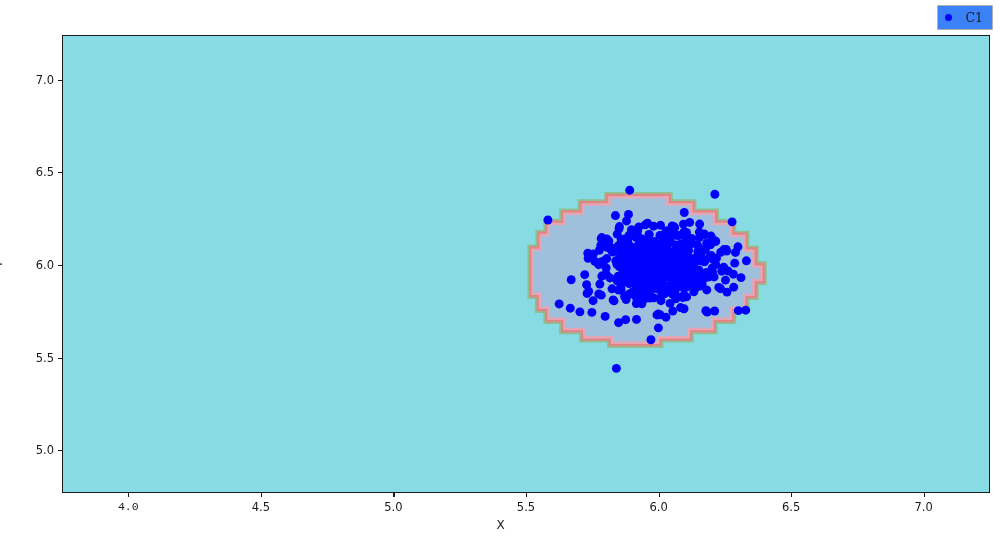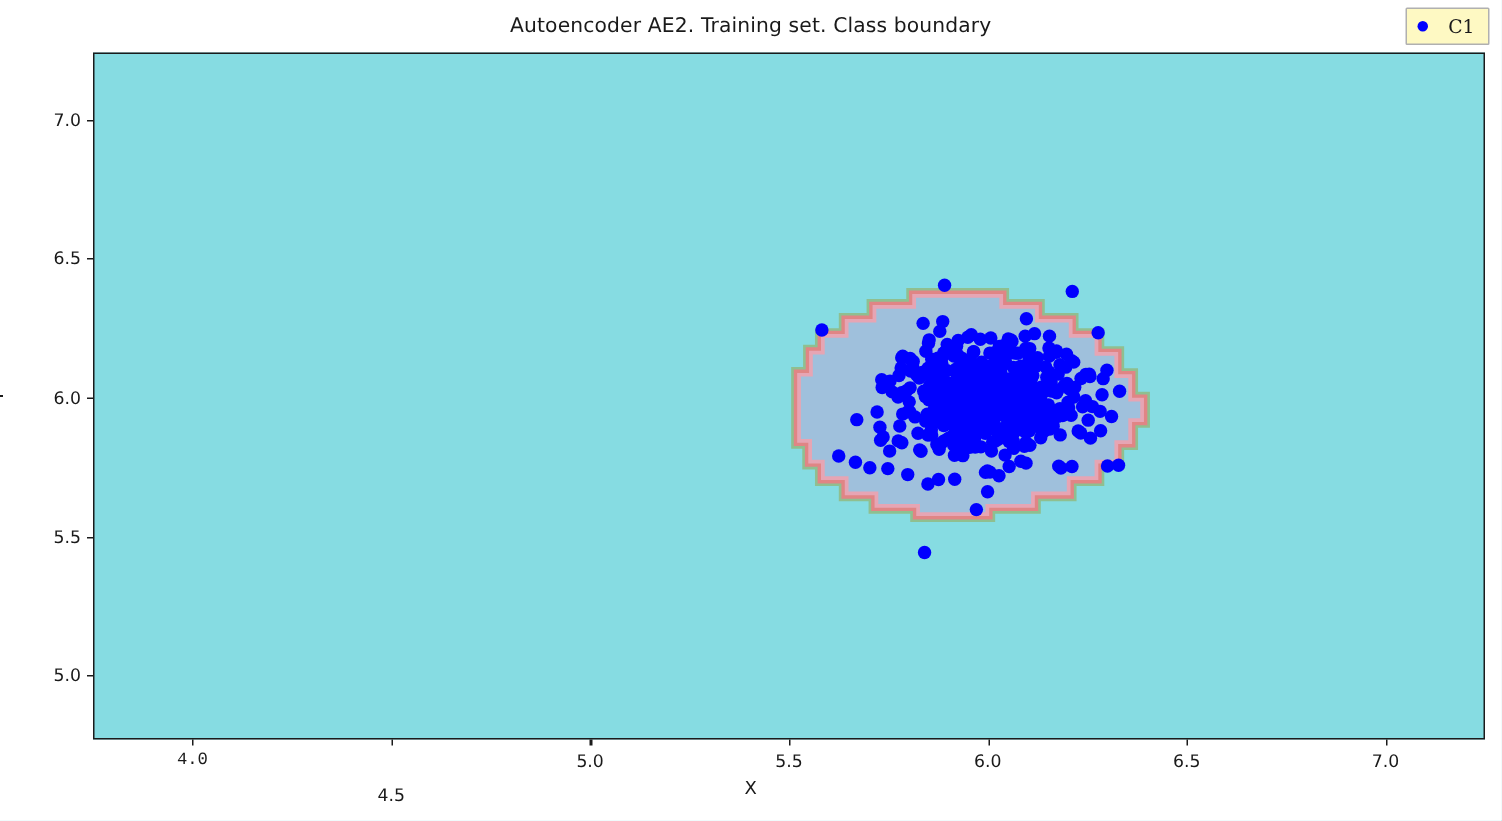--- a/index.html
+++ b/index.html
@@ -22,35 +22,34 @@
      font-size:11.5px;color:#1a1a1a;text-align:center;width:40px;}
   .ytick-mark{position:absolute;width:4px;height:1.1px;background:#1b1b1b;}
   .xtick-mark{position:absolute;height:4px;width:1.1px;background:#1b1b1b;}
 
   #xlabel{position:absolute;left:0;top:518px;width:1001px;text-align:center;
      font-size:12px;color:#1a1a1a;}
   #ylabel{position:absolute;left:-2px;top:264px;font-size:12px;color:#1a1a1a;
      transform:translate(-50%,-50%) rotate(-90deg);transform-origin:center center;
      width:40px;text-align:center;}
 
-  #legend{position:absolute;right:8px;top:5px;background:#fef9c3;
+  #legend{position:absolute;right:8px;top:5px;background:#3b82f6;
      border:0.9px solid #b0b0b0;border-radius:1px;padding:4px 9px 4px 7px;
      display:flex;align-items:center;gap:13px;}
   #legend-dot{width:7px;height:7px;border-radius:50%;background:#0000ff;display:block;}
   #legend-text{font-family:"DejaVu Serif","Liberation Serif",serif;font-size:12.5px;color:#1a1a1a;}
 
   .axis-ticks-y,.axis-ticks-x{position:absolute;left:0;top:0;width:1001px;height:547px;
      pointer-events:none;}
 </style>
 </head>
 <body>
 
 <div id="figure">
 
-  <div id="chart-title">Autoencoder AE2. Training set. Class boundary</div>
 
   <div id="plot-area">
     <svg id="svg-layer" viewBox="0 0 928 458" preserveAspectRatio="none">
       <g id="boundary-group">
           <polygon points="471.95,237.34 471.95,216.02 479.91,216.02 479.91,201.19 487.86,201.19 487.86,190.06 503.77,190.06 503.77,179.86 522.33,179.86 522.33,170.59 548.85,170.59 548.85,163.17 604.53,163.17 604.53,170.59 628.39,170.59 628.39,179.86 650.93,179.86 650.93,190.06 668.16,190.06 668.16,202.11 681.42,202.11 681.42,216.95 690.70,216.95 690.70,232.71 698.65,232.71 698.65,243.83 690.70,243.83 690.70,258.67 681.42,258.67 681.42,271.65 668.16,271.65 668.16,282.77 649.60,282.77 649.60,292.97 625.74,292.97 625.74,301.32 595.25,301.32 595.25,306.88 551.50,306.88 551.50,301.32 523.66,301.32 523.66,292.97 503.77,292.97 503.77,282.77 487.86,282.77 487.86,271.65 479.38,271.65 479.38,257.74 471.95,257.74" fill="#9fc0dc" stroke="none"></polygon>
           <polygon points="471.95,237.34 471.95,216.02 479.91,216.02 479.91,201.19 487.86,201.19 487.86,190.06 503.77,190.06 503.77,179.86 522.33,179.86 522.33,170.59 548.85,170.59 548.85,163.17 604.53,163.17 604.53,170.59 628.39,170.59 628.39,179.86 650.93,179.86 650.93,190.06 668.16,190.06 668.16,202.11 681.42,202.11 681.42,216.95 690.70,216.95 690.70,232.71 698.65,232.71 698.65,243.83 690.70,243.83 690.70,258.67 681.42,258.67 681.42,271.65 668.16,271.65 668.16,282.77 649.60,282.77 649.60,292.97 625.74,292.97 625.74,301.32 595.25,301.32 595.25,306.88 551.50,306.88 551.50,301.32 523.66,301.32 523.66,292.97 503.77,292.97 503.77,282.77 487.86,282.77 487.86,271.65 479.38,271.65 479.38,257.74 471.95,257.74" fill="none" stroke="#8fbf90" stroke-width="13" stroke-linejoin="miter"></polygon>
           <polygon points="471.95,237.34 471.95,216.02 479.91,216.02 479.91,201.19 487.86,201.19 487.86,190.06 503.77,190.06 503.77,179.86 522.33,179.86 522.33,170.59 548.85,170.59 548.85,163.17 604.53,163.17 604.53,170.59 628.39,170.59 628.39,179.86 650.93,179.86 650.93,190.06 668.16,190.06 668.16,202.11 681.42,202.11 681.42,216.95 690.70,216.95 690.70,232.71 698.65,232.71 698.65,243.83 690.70,243.83 690.70,258.67 681.42,258.67 681.42,271.65 668.16,271.65 668.16,282.77 649.60,282.77 649.60,292.97 625.74,292.97 625.74,301.32 595.25,301.32 595.25,306.88 551.50,306.88 551.50,301.32 523.66,301.32 523.66,292.97 503.77,292.97 503.77,282.77 487.86,282.77 487.86,271.65 479.38,271.65 479.38,257.74 471.95,257.74" fill="none" stroke="#e08585" stroke-width="9.5" stroke-linejoin="miter"></polygon>
           <polygon points="471.95,237.34 471.95,216.02 479.91,216.02 479.91,201.19 487.86,201.19 487.86,190.06 503.77,190.06 503.77,179.86 522.33,179.86 522.33,170.59 548.85,170.59 548.85,163.17 604.53,163.17 604.53,170.59 628.39,170.59 628.39,179.86 650.93,179.86 650.93,190.06 668.16,190.06 668.16,202.11 681.42,202.11 681.42,216.95 690.70,216.95 690.70,232.71 698.65,232.71 698.65,243.83 690.70,243.83 690.70,258.67 681.42,258.67 681.42,271.65 668.16,271.65 668.16,282.77 649.60,282.77 649.60,292.97 625.74,292.97 625.74,301.32 595.25,301.32 595.25,306.88 551.50,306.88 551.50,301.32 523.66,301.32 523.66,292.97 503.77,292.97 503.77,282.77 487.86,282.77 487.86,271.65 479.38,271.65 479.38,257.74 471.95,257.74" fill="none" stroke="#e6a5b4" stroke-width="5" stroke-linejoin="miter"></polygon>
           <polygon points="471.95,237.34 471.95,216.02 479.91,216.02 479.91,201.19 487.86,201.19 487.86,190.06 503.77,190.06 503.77,179.86 522.33,179.86 522.33,170.59 548.85,170.59 548.85,163.17 604.53,163.17 604.53,170.59 628.39,170.59 628.39,179.86 650.93,179.86 650.93,190.06 668.16,190.06 668.16,202.11 681.42,202.11 681.42,216.95 690.70,216.95 690.70,232.71 698.65,232.71 698.65,243.83 690.70,243.83 690.70,258.67 681.42,258.67 681.42,271.65 668.16,271.65 668.16,282.77 649.60,282.77 649.60,292.97 625.74,292.97 625.74,301.32 595.25,301.32 595.25,306.88 551.50,306.88 551.50,301.32 523.66,301.32 523.66,292.97 503.77,292.97 503.77,282.77 487.86,282.77 487.86,271.65 479.38,271.65 479.38,257.74 471.95,257.74" fill="#9fc0dc" stroke="none"></polygon>
         </g>
@@ -588,21 +587,21 @@
       <div class="ytick-label" style="right: 947px; top: 264.927px;">6.0</div>
       <div class="ytick-mark" style="left: 58px; top: 172.215px;"></div>
       <div class="ytick-label" style="right: 947px; top: 172.215px;">6.5</div>
       <div class="ytick-mark" style="left: 58px; top: 79.502px;"></div>
       <div class="ytick-label" style="right: 947px; top: 79.502px;">7.0</div>
     </div>
   <div class="axis-ticks-x" id="xtick-container">
       <div class="xtick-mark" style="left: 128.286px; top: 493px;"></div>
       <div class="xtick-label" style="left: 128.286px; top: 500px; font-family: Liberation Mono, monospace;">4.0</div>
       <div class="xtick-mark" style="left: 260.857px; top: 493px;"></div>
-      <div class="xtick-label" style="left: 260.857px; top: 500px; margin-top: 23px;">4.5</div>
+      <div class="xtick-label" style="left: 260.857px; top: 500px;">4.5</div>
       <div class="xtick-mark" style="left: 393.429px; top: 493px;"></div>
       <div class="xtick-label" style="left: 393.429px; top: 500px;">5.0</div>
       <div class="xtick-mark" style="left: 526px; top: 493px;"></div>
       <div class="xtick-label" style="left: 526px; top: 500px;">5.5</div>
       <div class="xtick-mark" style="left: 658.571px; top: 493px;"></div>
       <div class="xtick-label" style="left: 658.571px; top: 500px;">6.0</div>
       <div class="xtick-mark" style="left: 791.143px; top: 493px;"></div>
       <div class="xtick-label" style="left: 791.143px; top: 500px;">6.5</div>
       <div class="xtick-mark" style="left: 923.714px; top: 493px;"></div>
       <div class="xtick-label" style="left: 923.714px; top: 500px;">7.0</div>

